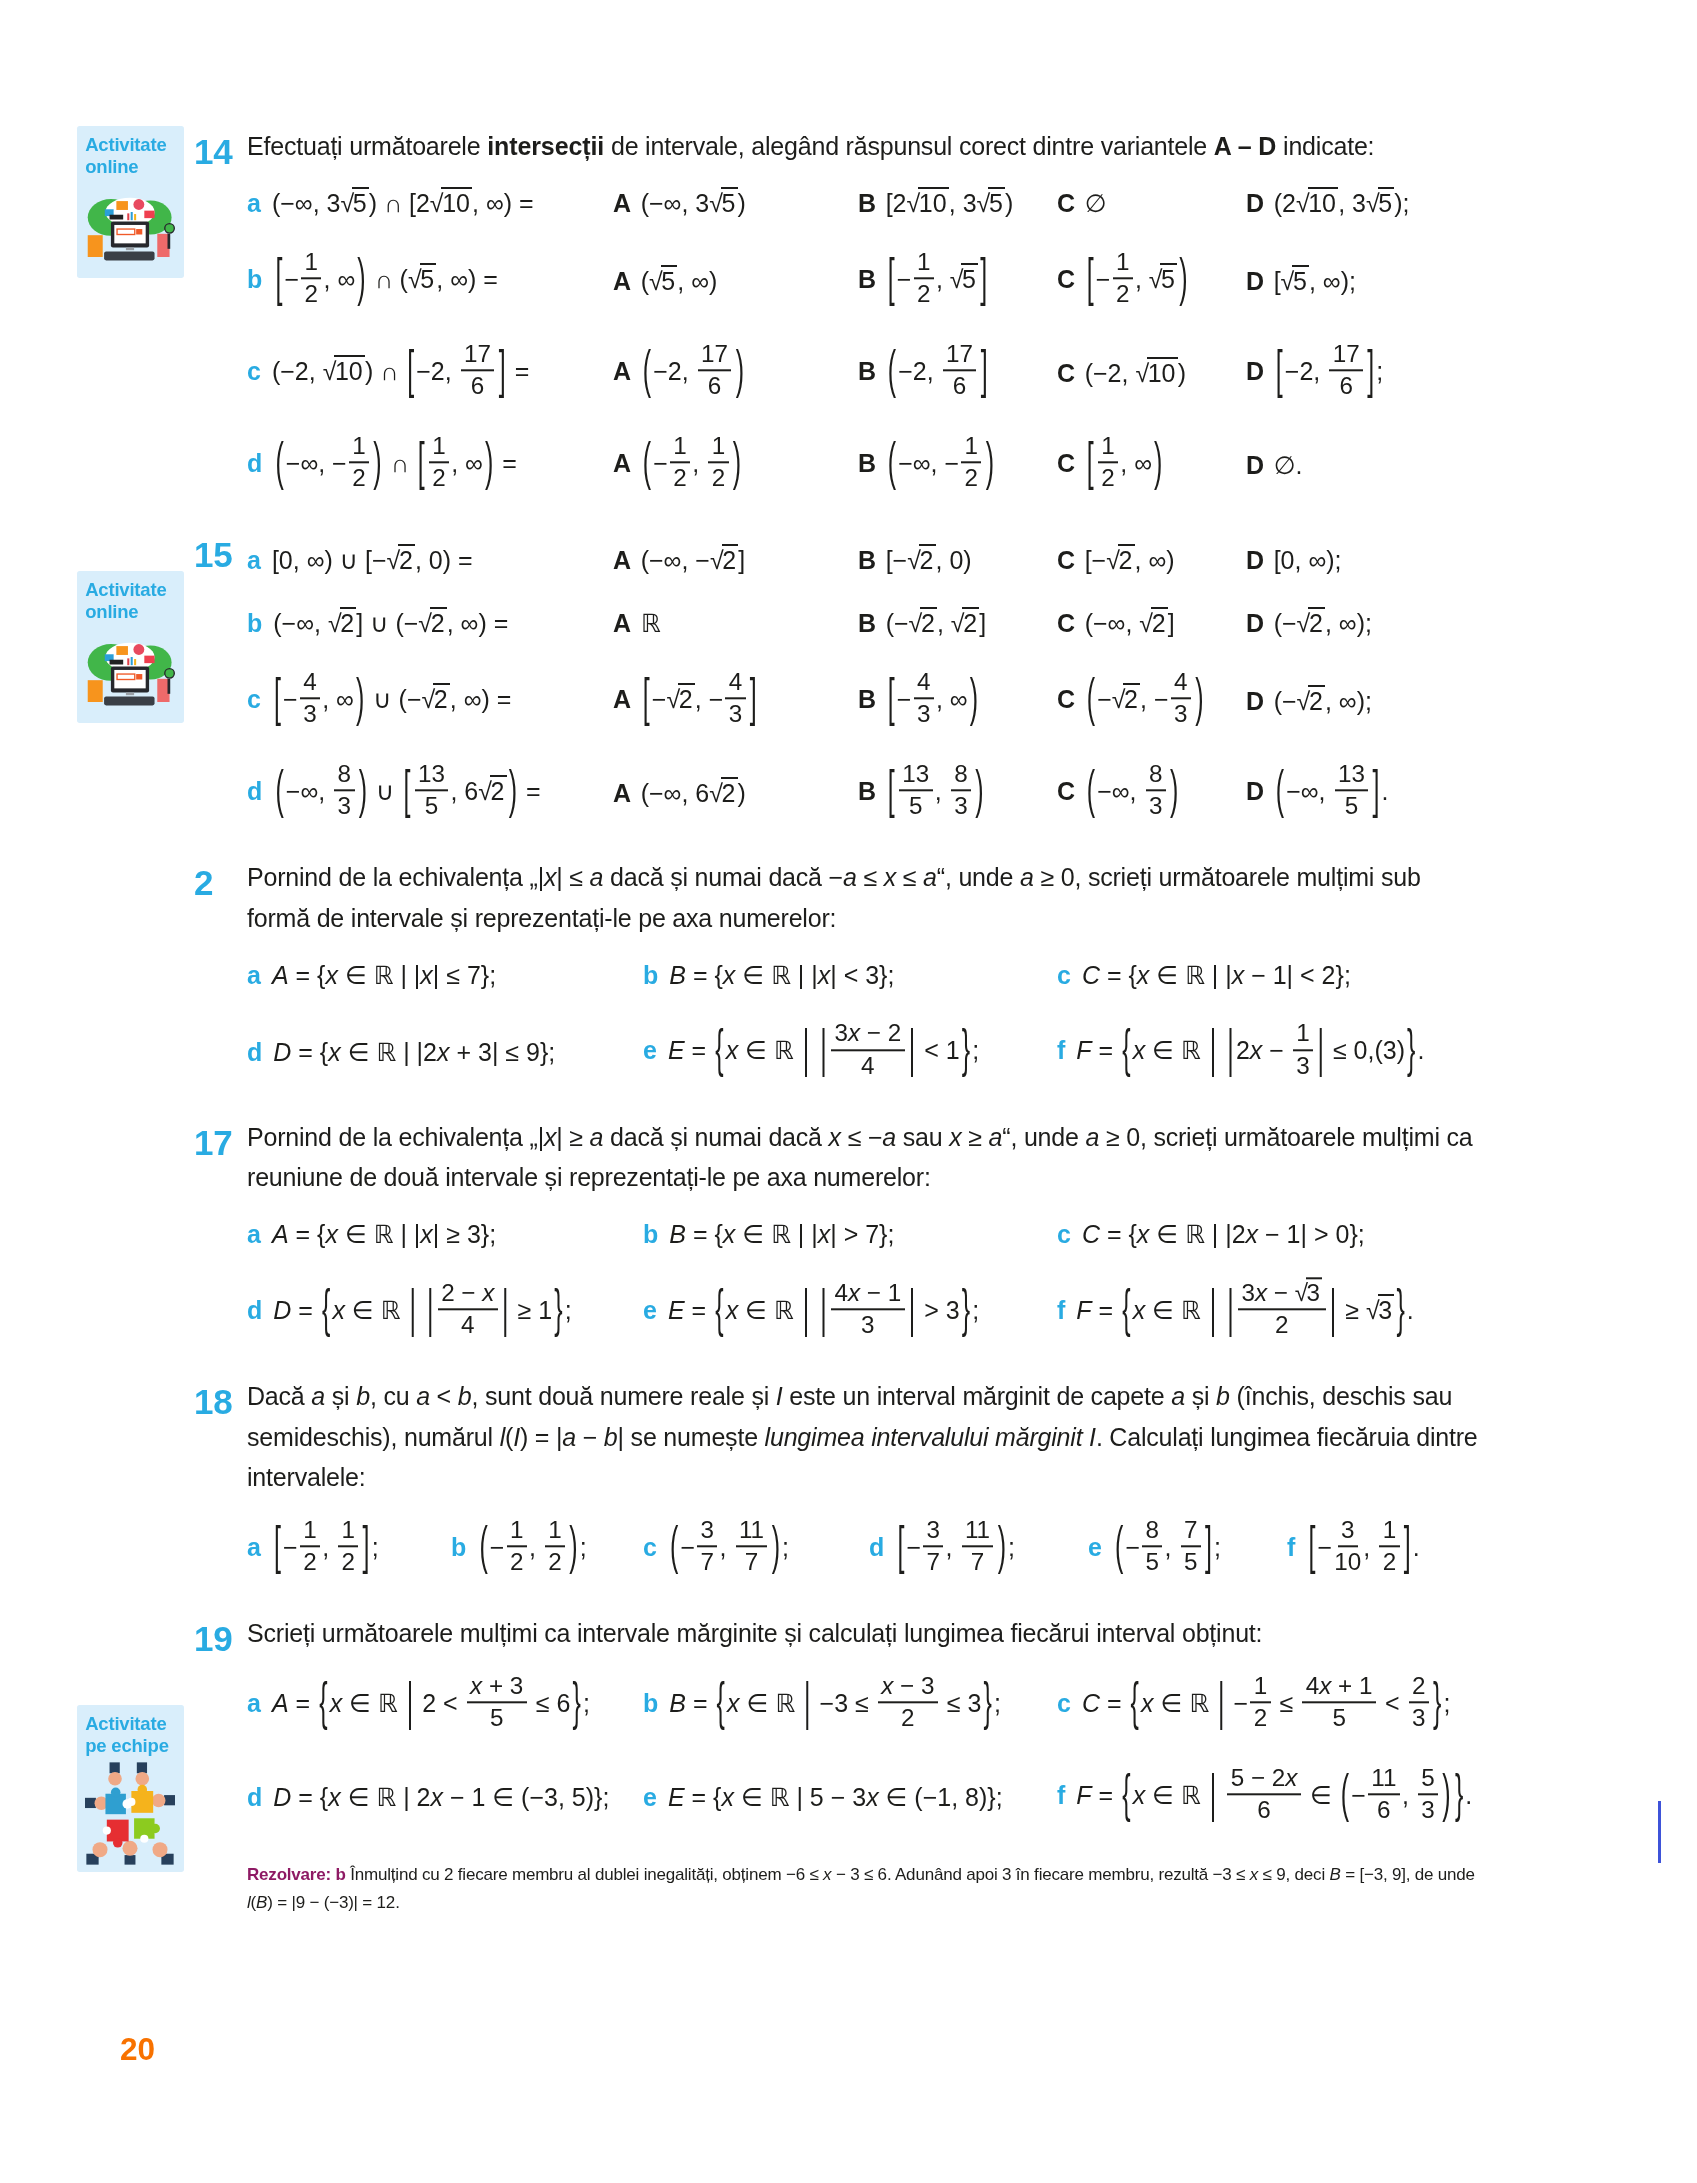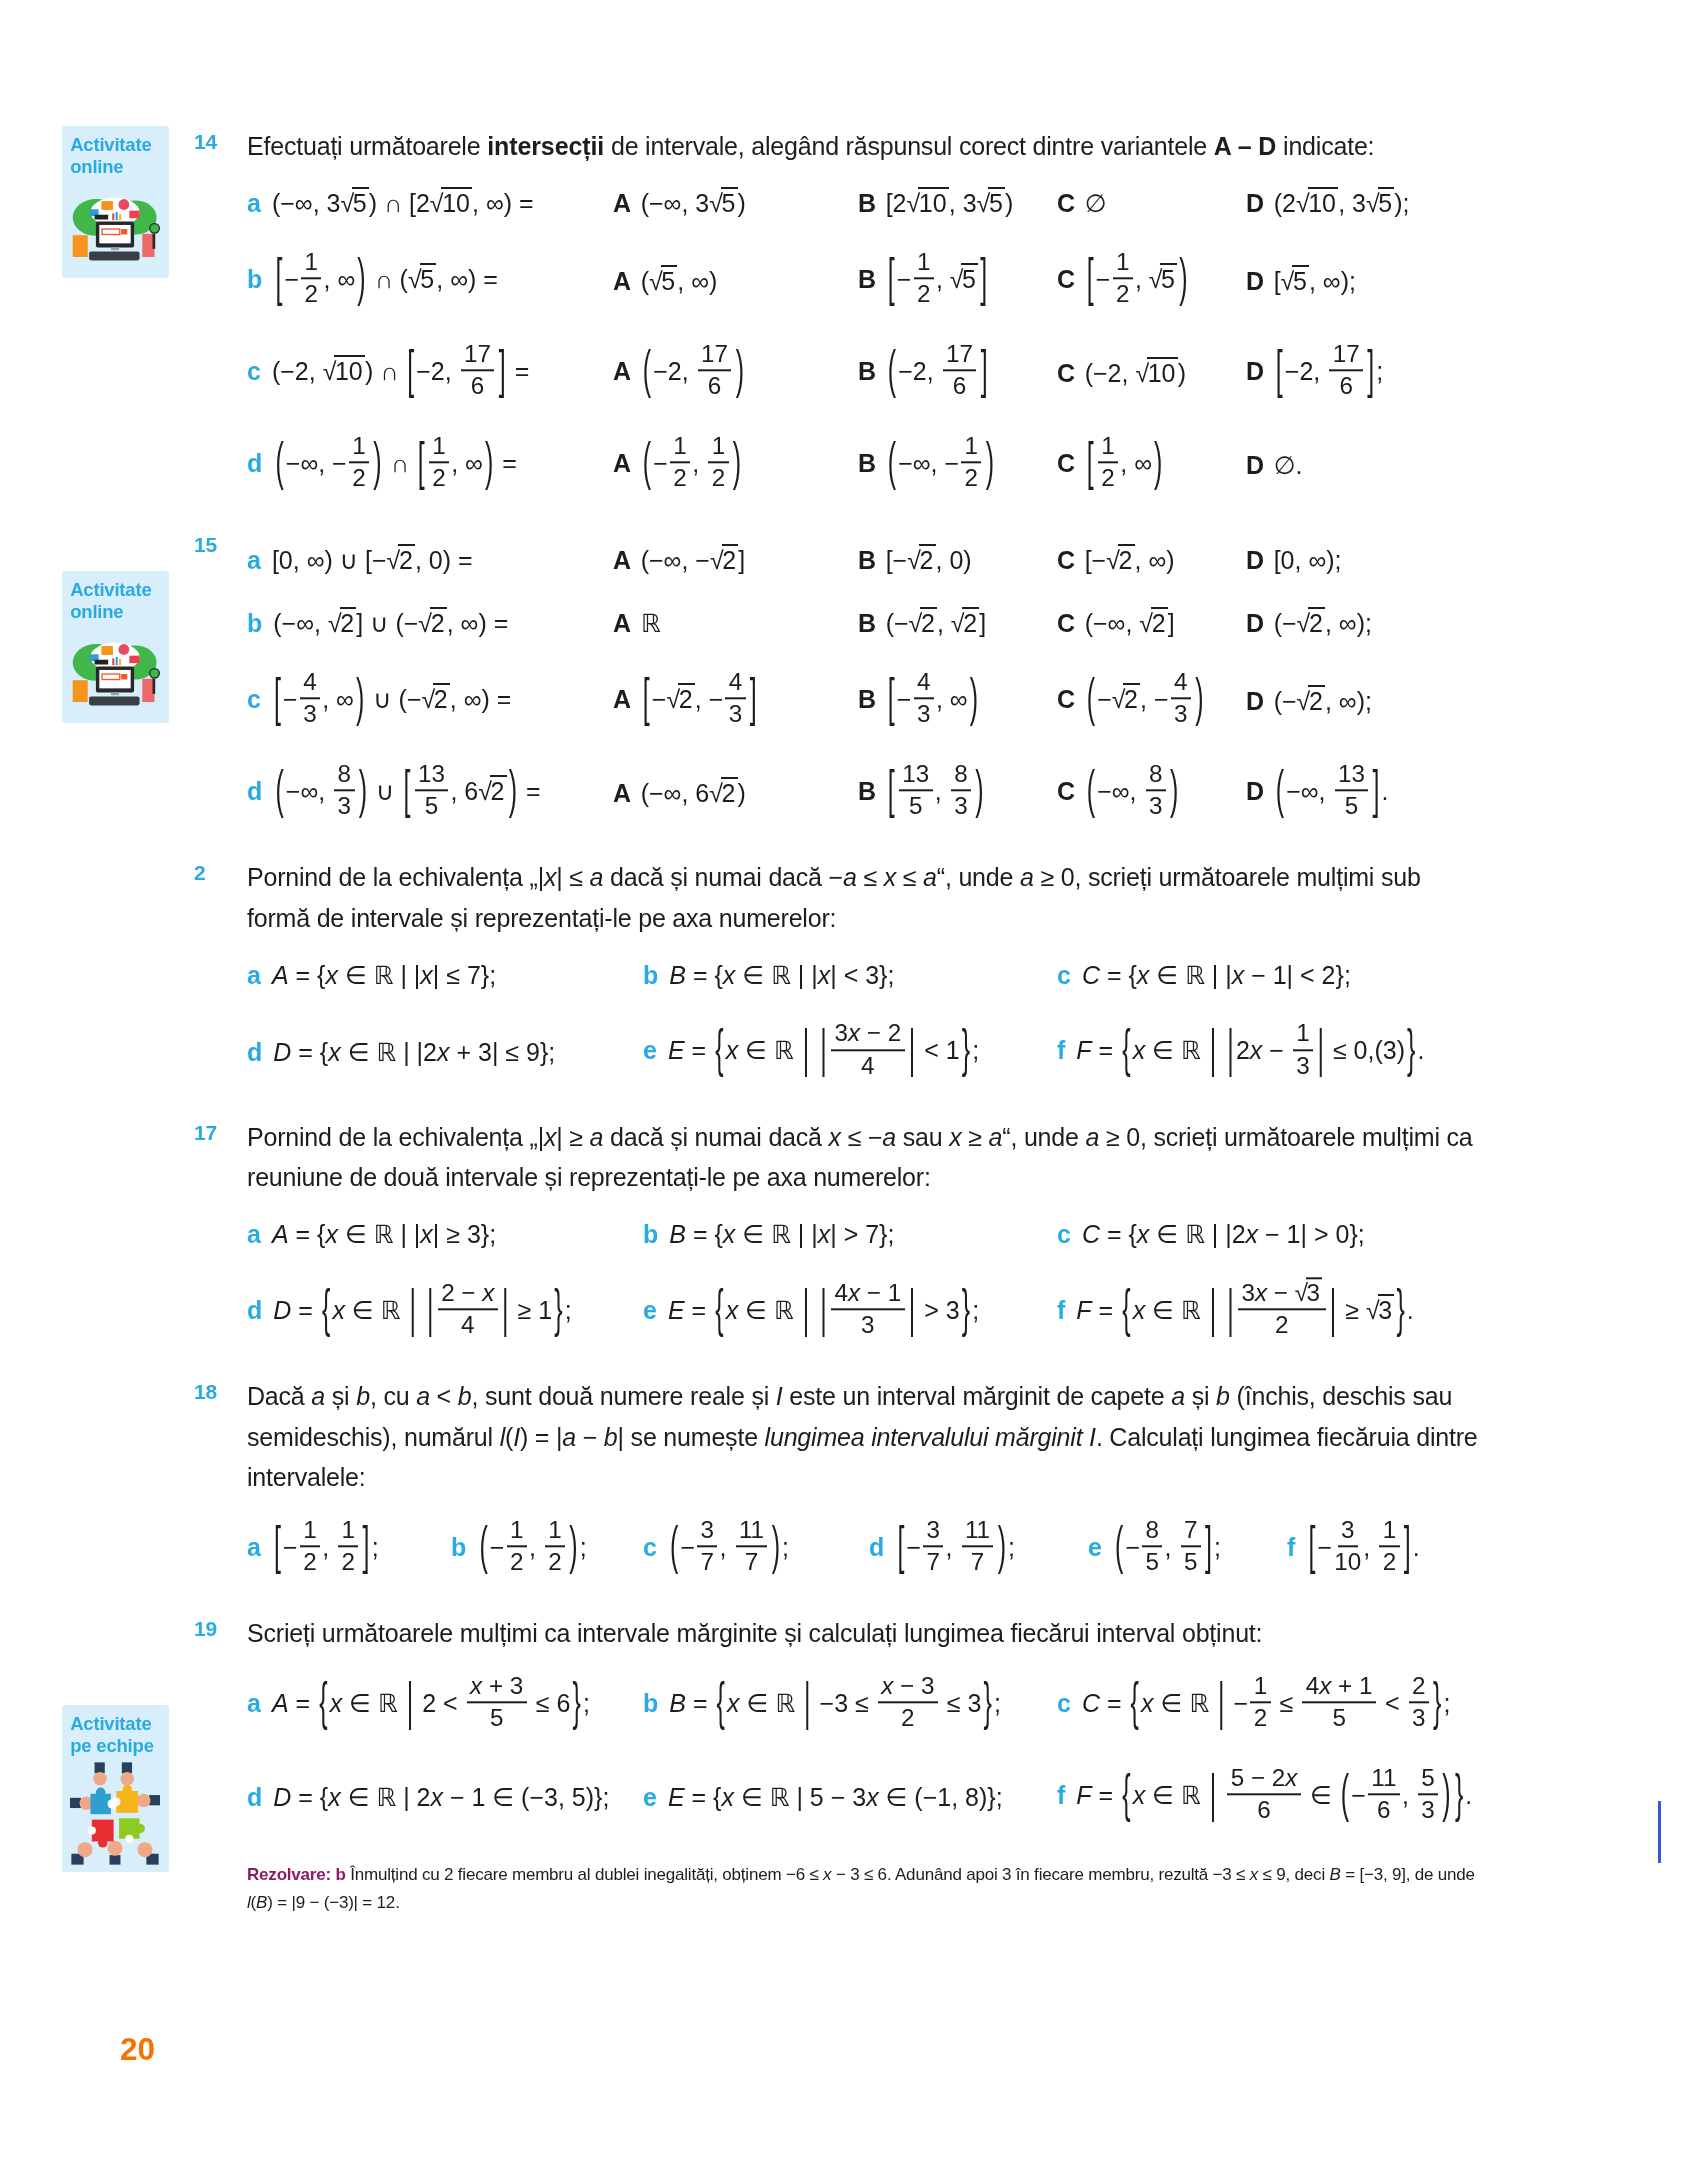--- a/index.html
+++ b/index.html
@@ -5,30 +5,30 @@
   html,body{margin:0;padding:0;}
   body{
     width:1698px;height:2183px;background:#ffffff;position:relative;
     font-family:"Liberation Sans","DejaVu Sans",sans-serif;color:#1d1d1b;
     overflow:hidden;
   }
   .page{position:absolute;inset:0;}
 
   
   .badge{
-    position:absolute;left:62px;width:107px;background:#d9eefb;border-radius:2.7px;
+    position:absolute;left:77px;width:107px;background:#d9eefb;border-radius:2.7px;
     padding:8.2px 6.8px 6.8px 8.2px;box-sizing:border-box;
   }
   .badge-title{color:#29abe2;font-weight:bold;font-size:18.5px;line-height:1.18;letter-spacing:-0.2px;}
   .badge svg{display:block;margin-top:5.5px;}
 
   
   .content{position:absolute;left:194px;top:126px;width:1342px;}
   .exercise{display:flex;margin-bottom:18px;}
-  .ex-num{width:53px;flex:none;color:#29abe2;font-weight:bold;font-size:21px;line-height:1.5;letter-spacing:-0.3px;}
+  .ex-num{width:53px;flex:none;color:#29abe2;font-weight:bold;font-size:35px;line-height:1.5;letter-spacing:-0.3px;}
   .ex-body{flex:1;min-width:0;}
   .ex-text{font-size:25px;line-height:1.62;margin:0 0 5.5px 0;max-width:1243px;letter-spacing:-0.2px;}
   .ex-text b{letter-spacing:-0.1px;text-align:center;}
 
   
   .grid-row{display:grid;align-items:center;min-height:63px;font-size:25px;}
   .grid-row.tall{min-height:92px;}
   .cols5{grid-template-columns:366px 245px 199px 189px 1fr;}
   .cols3{grid-template-columns:396px 414px 1fr;}
   .cols6{grid-template-columns:204px 192px 226px 219px 199px 1fr;}

